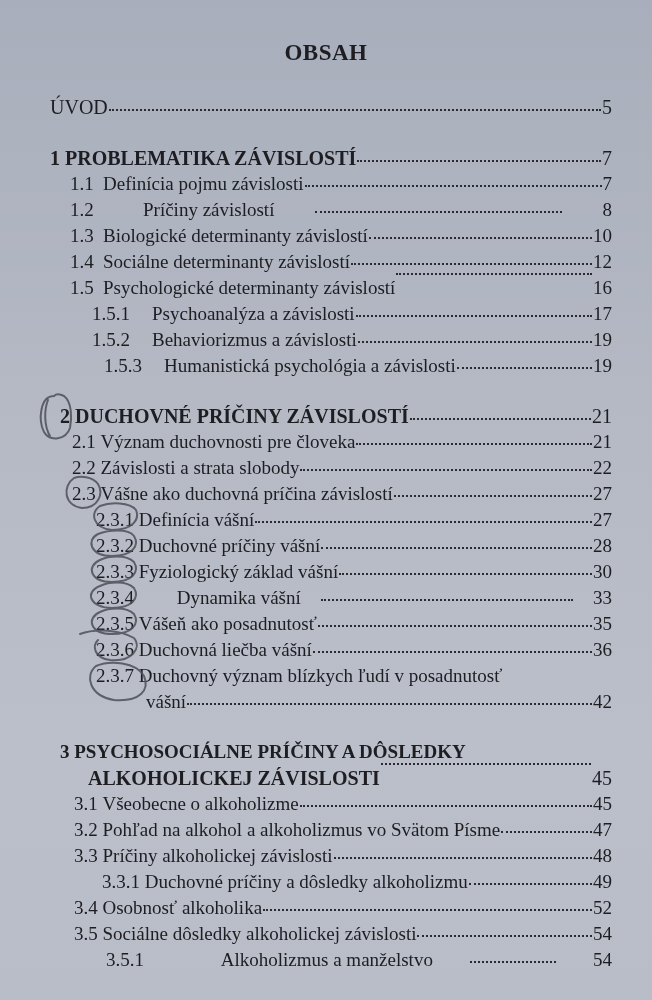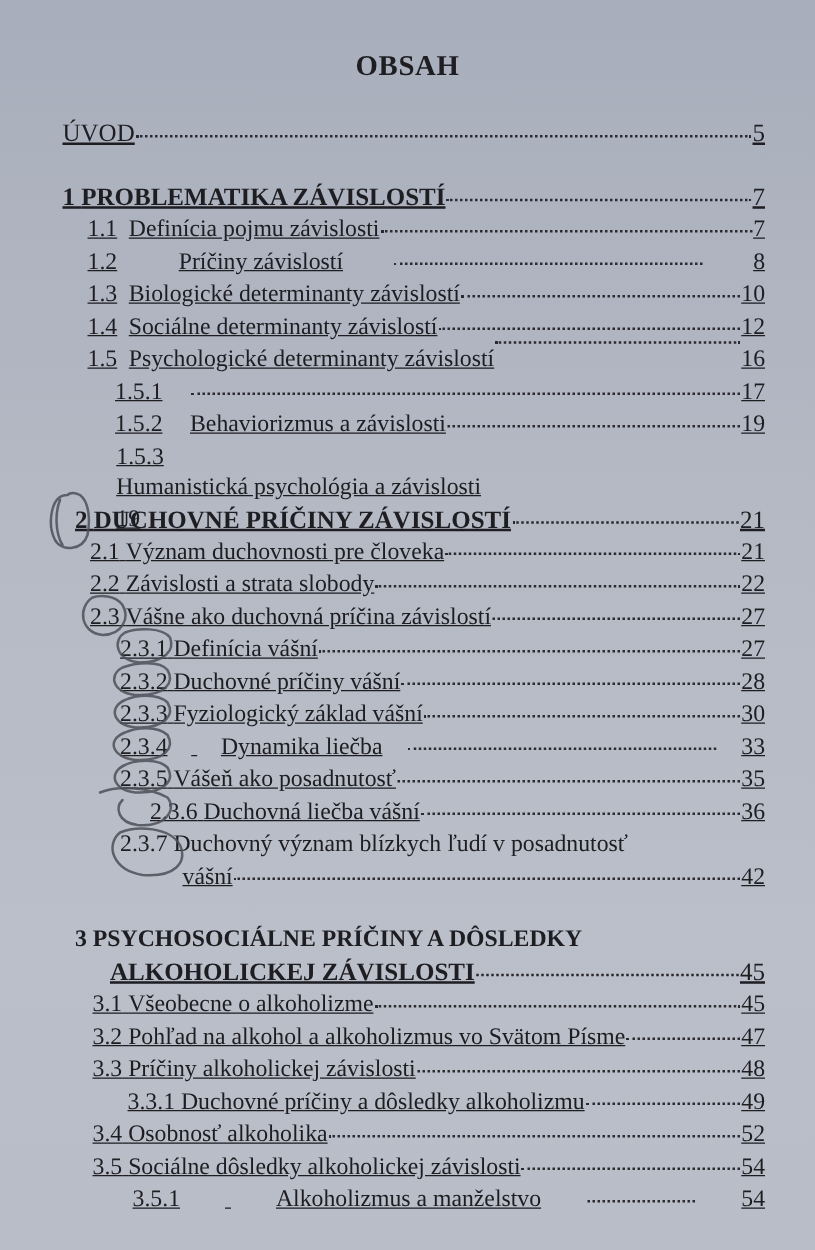--- a/index.html
+++ b/index.html
@@ -9,21 +9,21 @@
     font-family: "DejaVu Serif", "Liberation Serif", serif;
     color: #1d1d22;
   }
   .page { position: absolute; inset: 0; }
   .title {
     position: absolute; left: 0; width: 652px; top: 40px; text-align: center;
     font-family: "Liberation Serif", serif; font-weight: bold; font-size: 23px; letter-spacing: 0.5px;
   }
   .row {
     position: absolute; display: flex; align-items: baseline; right: 40px;
-    font-family: "Liberation Serif", serif; font-size: 19px; line-height: 24px; white-space: nowrap; text-decoration: underline;
+    font-family: "Liberation Serif", serif; font-size: 19px; line-height: 24px; white-space: nowrap;
   }
   .row .num { display: inline-block; }
   .row .lbl { }
   .row .dots {
     flex: 1; overflow: hidden; margin: 0 1px; align-self: baseline;
     border-bottom: 2px dotted #2a2a30; height: 0; transform: translateY(-3px);
   }
   .row .pg { text-align: right; }
   .bold { font-weight: bold; }
   .chap { font-size: 20px; }
@@ -73,30 +73,31 @@
     <span class="pg">12</span>
   </div>
   <div class="row" style="left:70px; top:276px;align-items:flex-end;">
     <span class="num" style="width:33px">1.5</span>
       <span class="lbl">Psychologické determinanty závislostí</span>
     <span class="dots"></span>
     <span class="pg">16</span>
   </div>
   <div class="row" style="left:92px; top:302px;">
     <span class="num" style="width:60px">1.5.1</span>
+      <span class="lbl">Psychoanalýza a závislosti</span>
     <span class="dots"></span>
     <span class="pg">17</span>
   </div>
   <div class="row" style="left:92px; top:328px;">
     <span class="num" style="width:60px">1.5.2</span>
       <span class="lbl">Behaviorizmus a závislosti</span>
     <span class="dots"></span>
     <span class="pg">19</span>
   </div>
-  <div class="row" style="left:92px; top:354px;flex-direction:column;">
+  <div class="row" style="left:104px; top:354px;">
     <span class="num" style="width:60px">1.5.3</span>
       <span class="lbl">Humanistická psychológia a závislosti</span>
     <span class="dots"></span>
     <span class="pg">19</span>
   </div>
 
   <div class="row chap bold" style="left:60px; top:404px;">
     <span class="num">2</span>&nbsp;<span class="lbl">DUCHOVNÉ PRÍČINY ZÁVISLOSTÍ</span>
     <span class="dots"></span>
     <span class="pg" style="font-weight:normal">21</span>
@@ -125,47 +126,47 @@
     <span class="num">2.3.2</span>&nbsp;<span class="lbl">Duchovné príčiny vášní</span>
     <span class="dots"></span>
     <span class="pg">28</span>
   </div>
   <div class="row" style="left:96px; top:560px;">
     <span class="num">2.3.3</span>&nbsp;<span class="lbl">Fyziologický základ vášní</span>
     <span class="dots"></span>
     <span class="pg">30</span>
   </div>
   <div class="row" style="left:96px; top:586px;gap:19px;">
-    <span class="num">2.3.4</span>&nbsp;<span class="lbl">Dynamika liečba</span>
+    <span class="num">2.3.4</span>&nbsp;<span class="lbl">Dynamika vášní</span>
     <span class="dots"></span>
     <span class="pg">33</span>
   </div>
   <div class="row" style="left:96px; top:612px;">
     <span class="num">2.3.5</span>&nbsp;<span class="lbl">Vášeň ako posadnutosť</span>
     <span class="dots"></span>
     <span class="pg">35</span>
   </div>
-  <div class="row" style="left:96px; top:638px;margin-left:24px;">
+  <div class="row" style="left:96px; top:638px;">
     <span class="num">2.3.6</span>&nbsp;<span class="lbl">Duchovná liečba vášní</span>
     <span class="dots"></span>
     <span class="pg">36</span>
   </div>
   <div class="cont" style="left:96px; top:664px;">
     <span>2.3.7</span>&nbsp;<span>Duchovný význam blízkych ľudí v posadnutosť</span>
   </div>
   <div class="row" style="left:146px; top:690px;">
     <span class="lbl">vášní</span>
     <span class="dots"></span>
     <span class="pg">42</span>
   </div>
 
   <div class="cont bold chap" style="left:60px; top:740px;">
     <span>3</span>&nbsp;<span>PSYCHOSOCIÁLNE PRÍČINY A DÔSLEDKY</span>
   </div>
-  <div class="row chap bold" style="left:88px; top:766px;">
+  <div class="row chap bold" style="left:88px; top:766px;align-items:center;">
     <span class="lbl">ALKOHOLICKEJ ZÁVISLOSTI</span>
     <span class="dots"></span>
     <span class="pg" style="font-weight:normal">45</span>
   </div>
   <div class="row" style="left:74px; top:792px;">
     <span class="num">3.1</span>&nbsp;<span class="lbl">Všeobecne o alkoholizme</span>
     <span class="dots"></span>
     <span class="pg">45</span>
   </div>
   <div class="row" style="left:74px; top:818px;">

